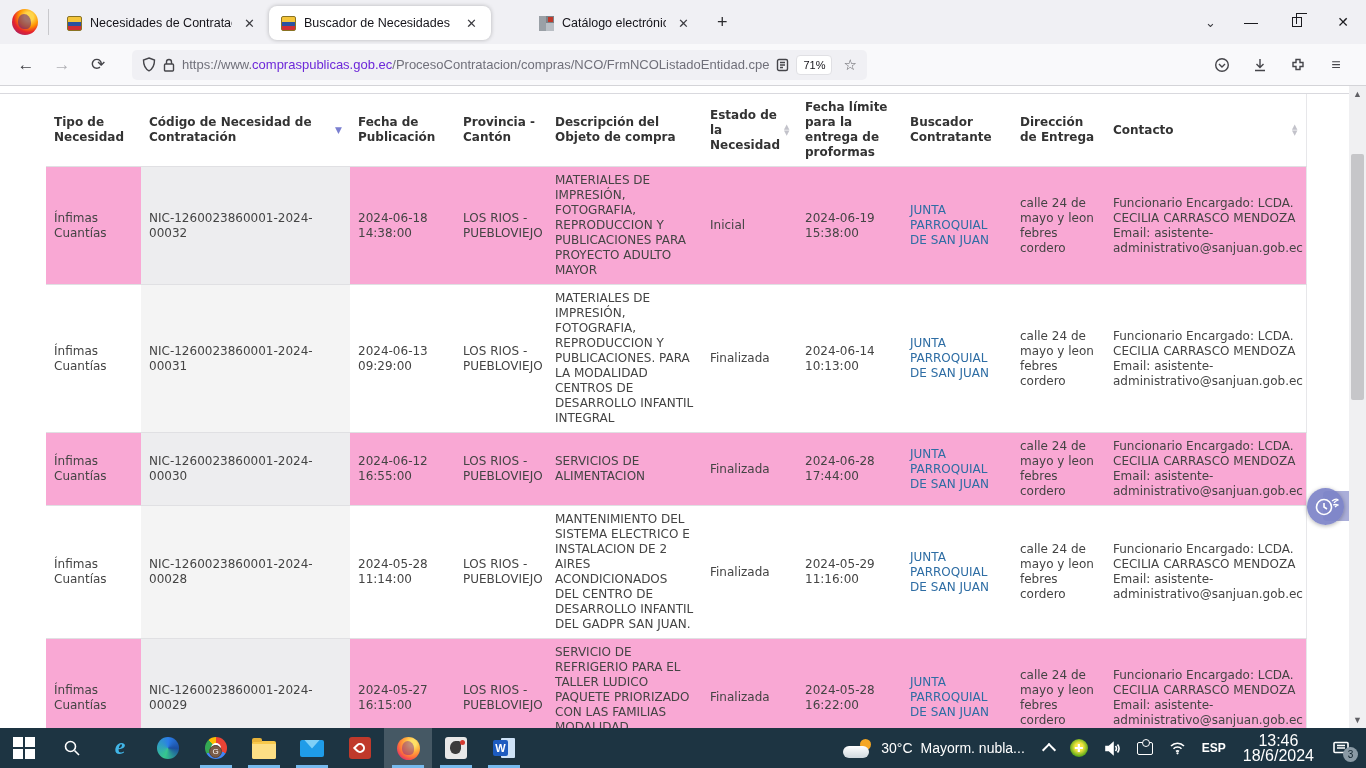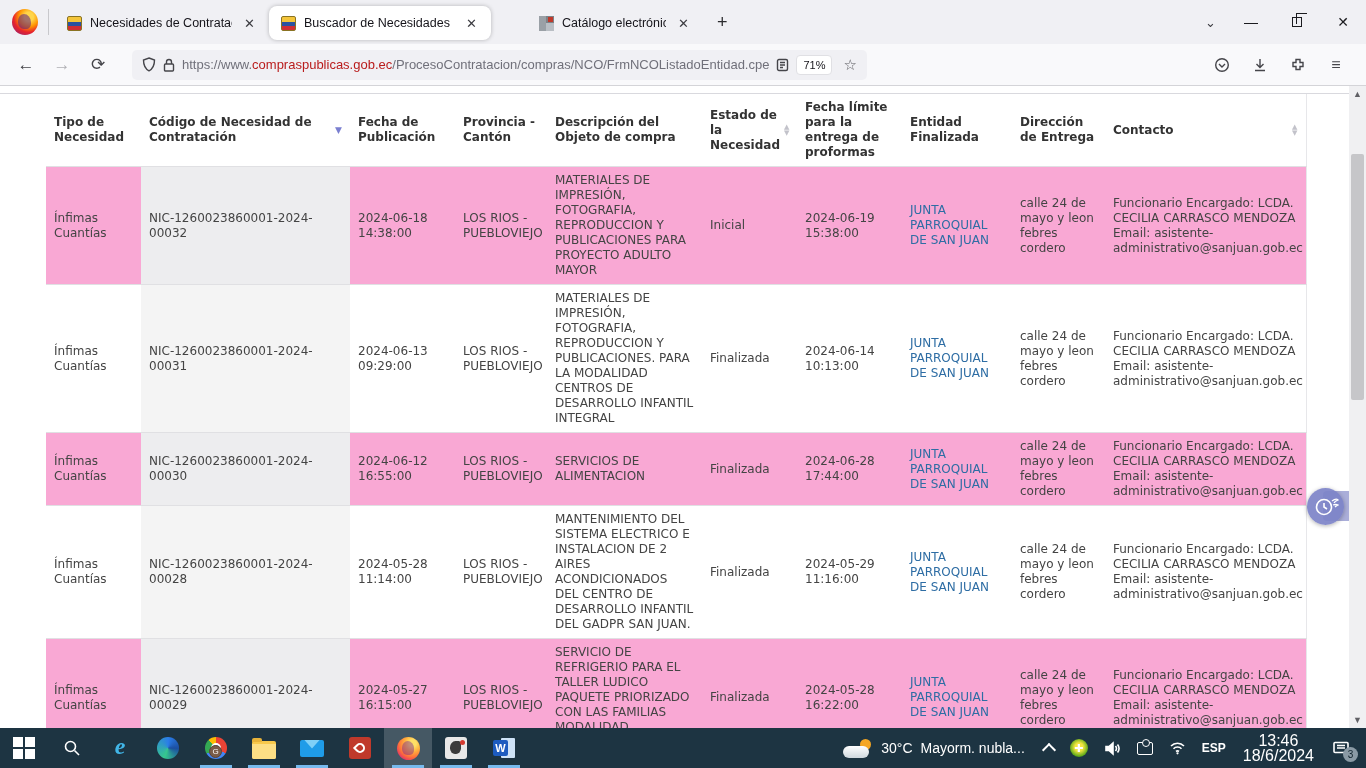--- a/index.html
+++ b/index.html
@@ -30,21 +30,21 @@
   .restore-glyph { width:10px; height:10px; border:1.4px solid #1b1b1f; position:relative; }
   .restore-glyph::before { content:""; position:absolute; left:1.5px; bottom:1.5px; width:10px; height:10px; border:1.4px solid #1b1b1f; border-right:0; border-bottom:0; background:transparent; transform:translate(1px,-1px); }
 
   
   .toolbar { position:absolute; top:44px; left:0; width:1366px; height:42px; background:#f9f9fb; border-bottom:1px solid #d4d4d8; display:flex; align-items:center; padding:0 10px; gap:4px; }
   .nav-btn { width:32px; height:30px; display:flex; align-items:center; justify-content:center; font-size:17px; color:#45454a; border-radius:4px; }
   .nav-btn.disabled { color:#b0b0b5; }
   .urlbar { flex:0 0 730px; margin-left:14px; height:30px; background:#f0f0f4; border-radius:5px; display:flex; align-items:center; padding:0 6px 0 10px; gap:7px; }
   .urlbar svg { flex:0 0 auto; }
   .url-text { flex:1; font-size:13px; color:#70707a; white-space:nowrap; overflow:hidden; }
-  .url-text .domain { color:#b91c1c; }
+  .url-text .domain { color:#6d28d9; }
   .zoom-pill { background:#fff; border-radius:4px; font-size:11px; color:#15141a; padding:3px 6px; border:1px solid #e0e0e4; }
   .star-icon { font-size:15px; color:#5b5b60; padding:0 4px; }
   .toolbar-right { display:flex; align-items:center; gap:10px; margin-left:auto; padding-right:6px; }
   .tb-icon { width:28px; height:28px; display:flex; align-items:center; justify-content:center; color:#45454a; font-size:16px; border-radius:4px; }
 
   
   .page { position:absolute; top:86px; left:0; width:1349px; height:642px; background:#fff; overflow:hidden; }
   .page-topline { position:absolute; top:7px; left:0; width:1349px; height:1px; background:#d9d9de; }
   .needs-table { position:absolute; top:8px; left:46px; width:1260px; border-collapse:collapse; table-layout:fixed;
     font-family:"DejaVu Sans", sans-serif; border-right:1px solid #e7e7ea; }
@@ -256,21 +256,21 @@
                 </span>
               </div>
             </th>
             <th>
               <div class="th-flex">
                 <span class="th-label">Fecha límite para la entrega de proformas</span>
               </div>
             </th>
             <th>
               <div class="th-flex">
-                <span class="th-label">Entidad Finalizada</span>
+                <span class="th-label">Buscador Contratante</span>
               </div>
             </th>
             <th>
               <div class="th-flex">
                 <span class="th-label">Dirección de Entrega</span>
               </div>
             </th>
             <th>
               <div class="th-flex">
                 <span class="th-label">Contacto</span>

